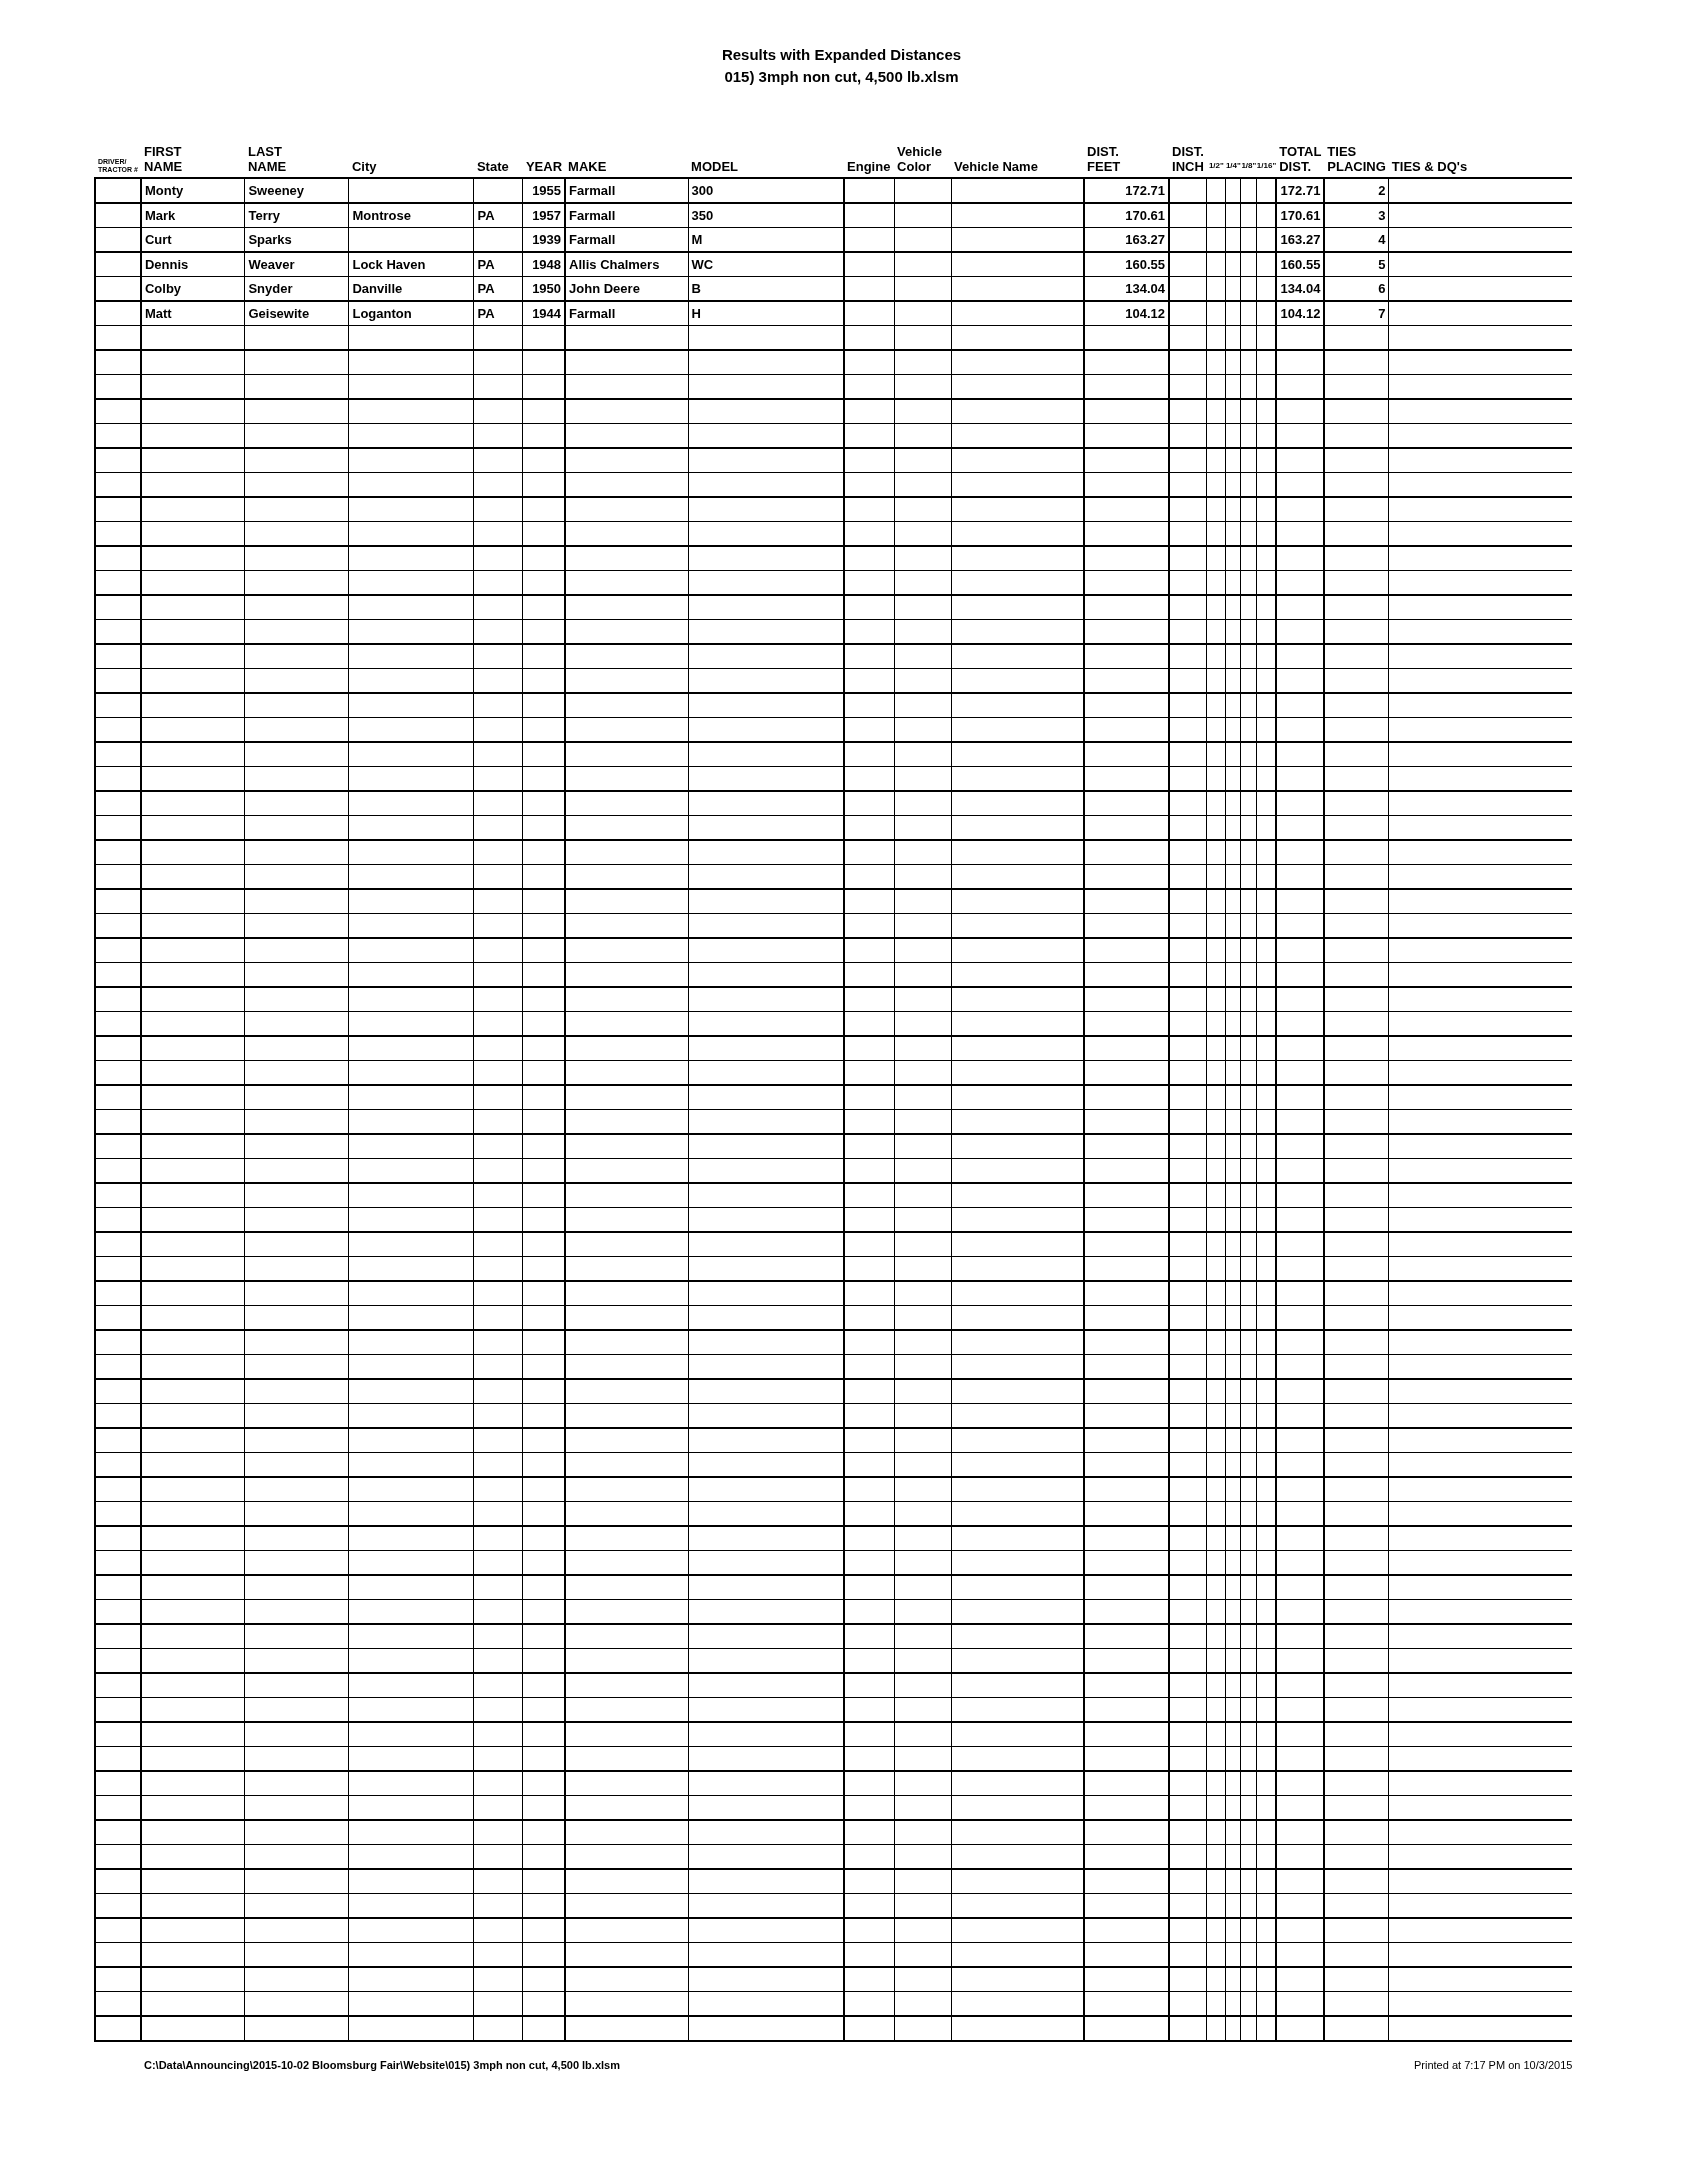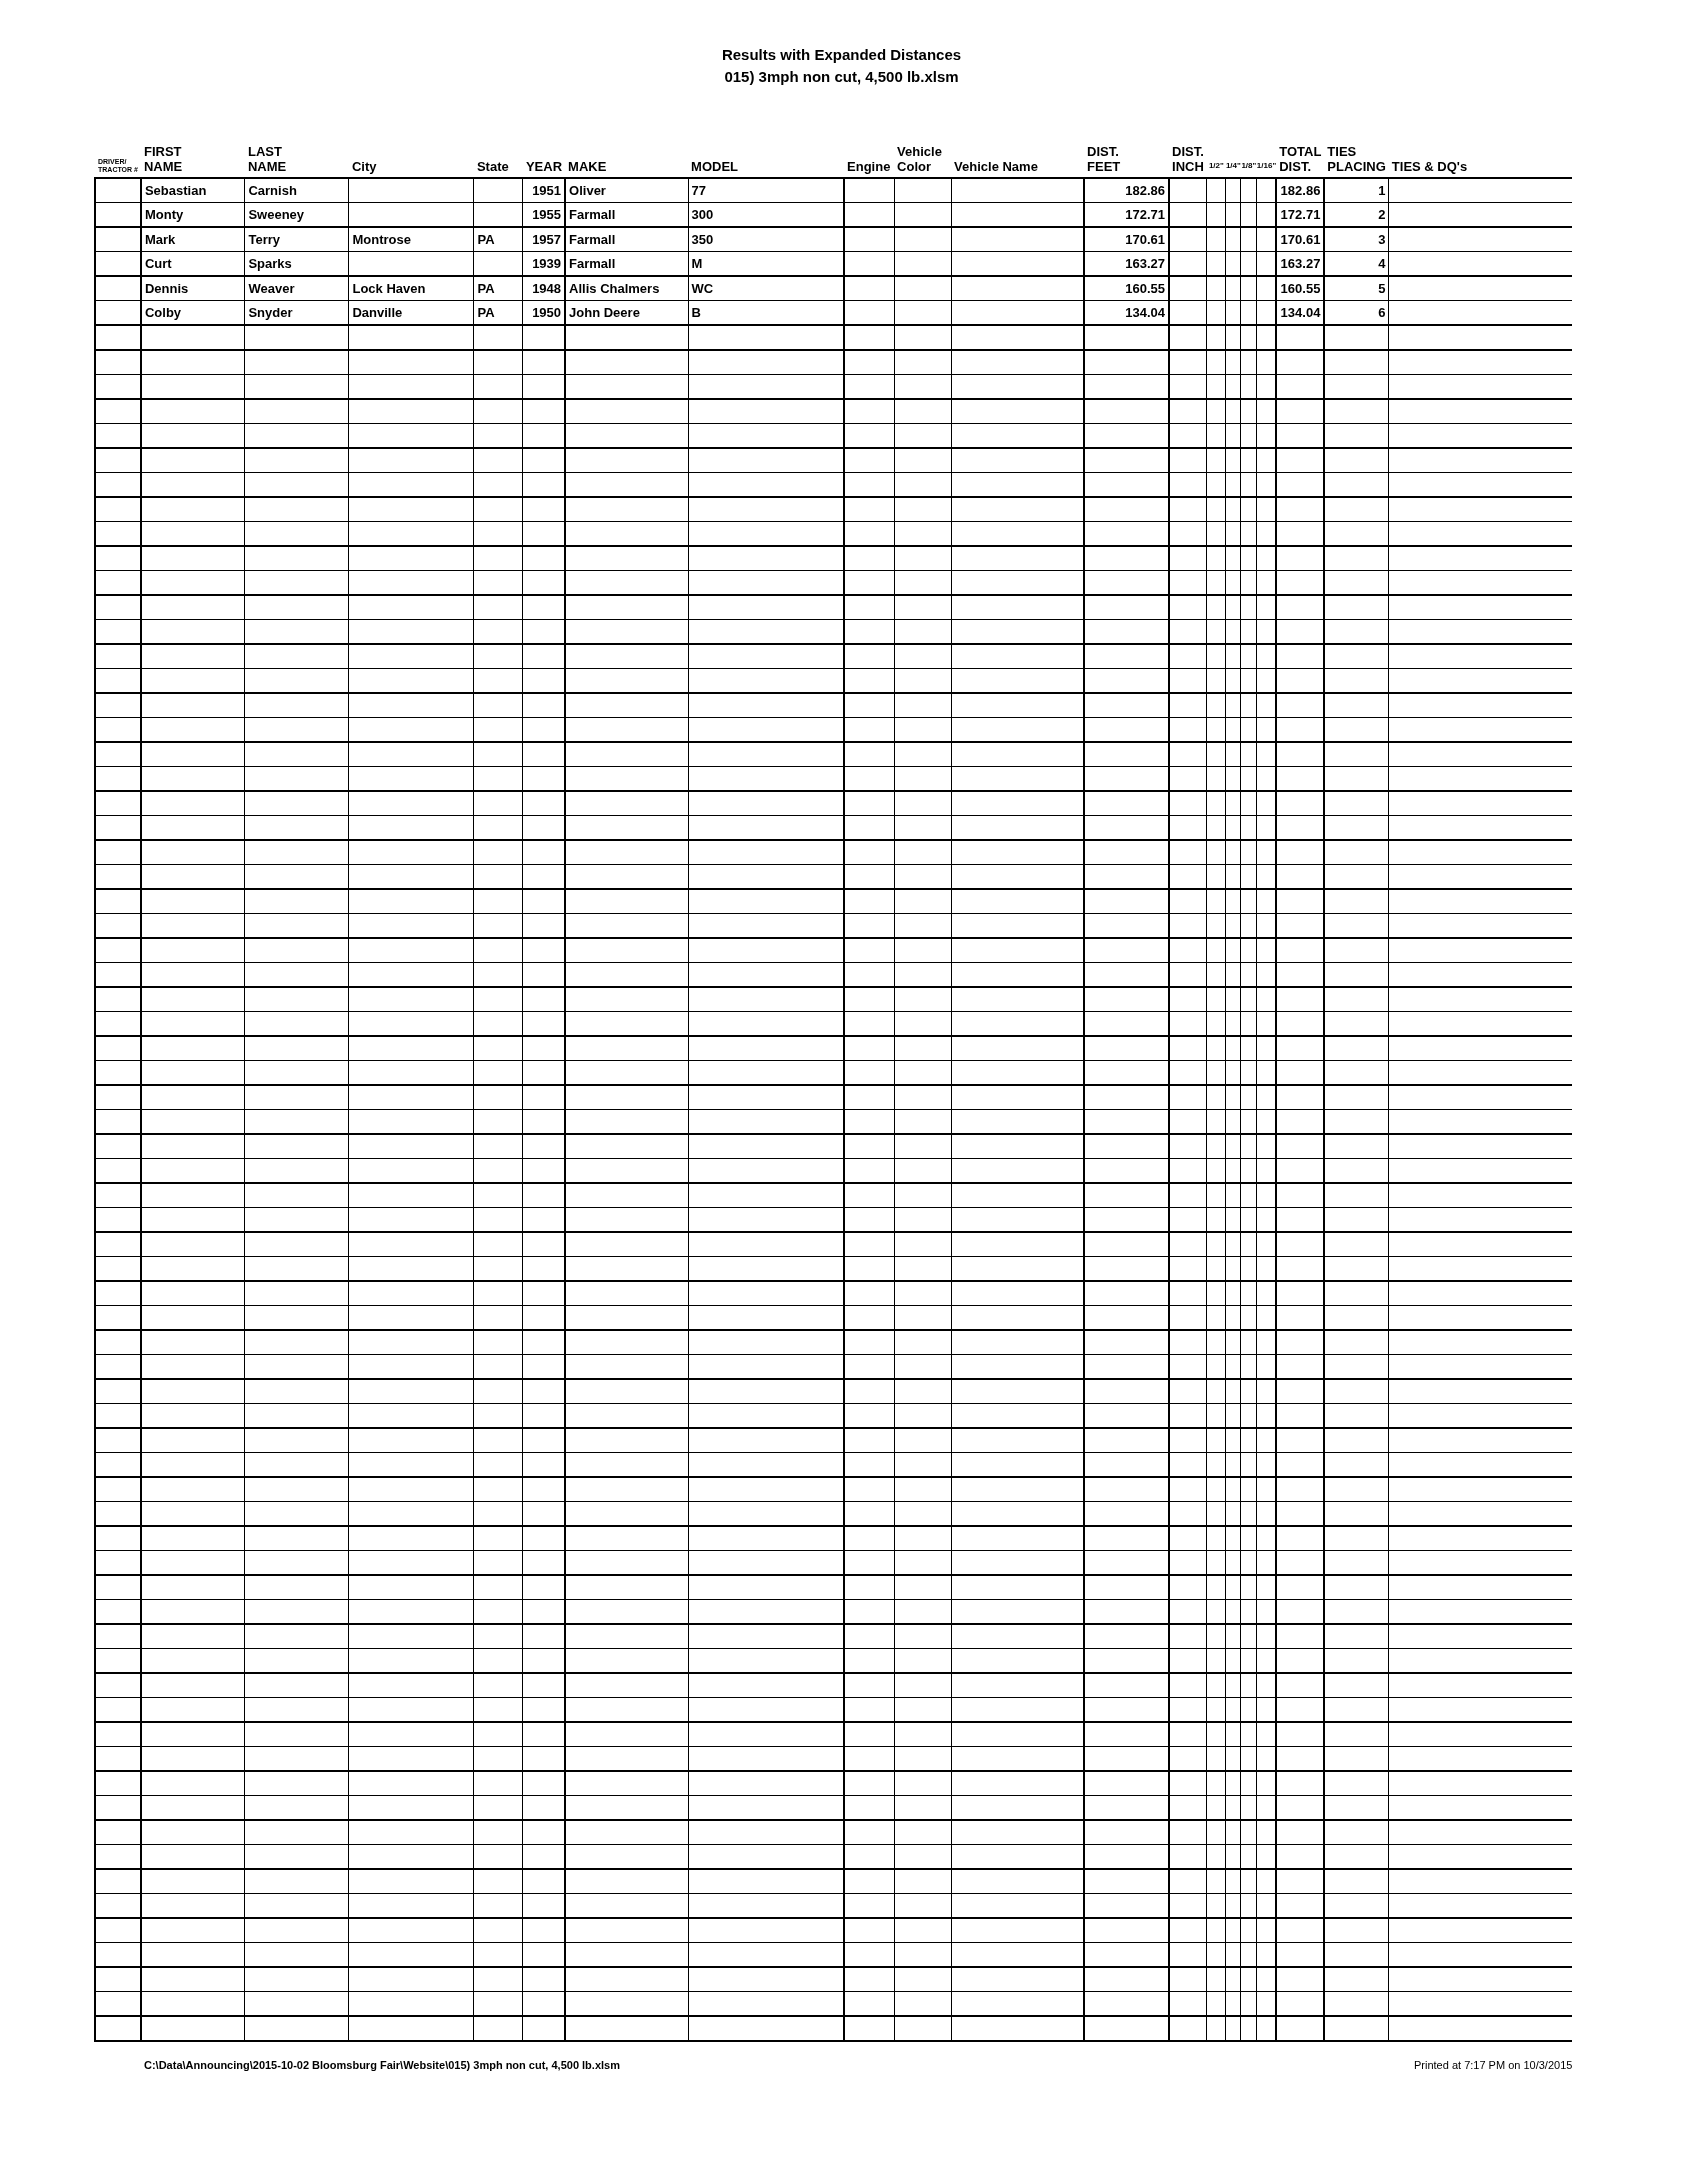--- a/index.html
+++ b/index.html
@@ -138,42 +138,20 @@
         <th>
           <div>TIES</div>
           <div>PLACING</div>
         </th>
         <th>
           <div>TIES &amp; DQ's</div>
         </th>
       </tr>
     </thead>
   <tbody>
-      <tr>
-        <td class="thickL"></td>
-        <td class="thickL">Sebastian</td>
-        <td class="">Carnish</td>
-        <td class=""></td>
-        <td class=""></td>
-        <td class="a-right">1951</td>
-        <td class="thickL">Oliver</td>
-        <td class="">77</td>
-        <td class="thickL"></td>
-        <td class=""></td>
-        <td class=""></td>
-        <td class="thickL a-right">182.86</td>
-        <td class="thickL a-right"></td>
-        <td class="a-center"></td>
-        <td class="a-center"></td>
-        <td class="a-center"></td>
-        <td class="a-center"></td>
-        <td class="thickL a-right">182.86</td>
-        <td class="thickL a-right">1</td>
-        <td class=""></td>
-      </tr>
       <tr class="pair-end">
         <td class="thickL"></td>
         <td class="thickL">Monty</td>
         <td class="">Sweeney</td>
         <td class=""></td>
         <td class=""></td>
         <td class="a-right">1955</td>
         <td class="thickL">Farmall</td>
         <td class="">300</td>
         <td class="thickL"></td>
@@ -268,20 +246,42 @@
         <td class=""></td>
         <td class=""></td>
         <td class="thickL a-right">134.04</td>
         <td class="thickL a-right"></td>
         <td class="a-center"></td>
         <td class="a-center"></td>
         <td class="a-center"></td>
         <td class="a-center"></td>
         <td class="thickL a-right">134.04</td>
         <td class="thickL a-right">6</td>
+        <td class=""></td>
+      </tr>
+      <tr>
+        <td class="thickL"></td>
+        <td class="thickL">Matt</td>
+        <td class="">Geisewite</td>
+        <td class="">Loganton</td>
+        <td class="">PA</td>
+        <td class="a-right">1944</td>
+        <td class="thickL">Farmall</td>
+        <td class="">H</td>
+        <td class="thickL"></td>
+        <td class=""></td>
+        <td class=""></td>
+        <td class="thickL a-right">104.12</td>
+        <td class="thickL a-right"></td>
+        <td class="a-center"></td>
+        <td class="a-center"></td>
+        <td class="a-center"></td>
+        <td class="a-center"></td>
+        <td class="thickL a-right">104.12</td>
+        <td class="thickL a-right">7</td>
         <td class=""></td>
       </tr>
       <tr class="pair-end">
         <td class="thickL"></td>
         <td class="thickL"></td>
         <td class=""></td>
         <td class=""></td>
         <td class=""></td>
         <td class="a-right"></td>
         <td class="thickL"></td>

